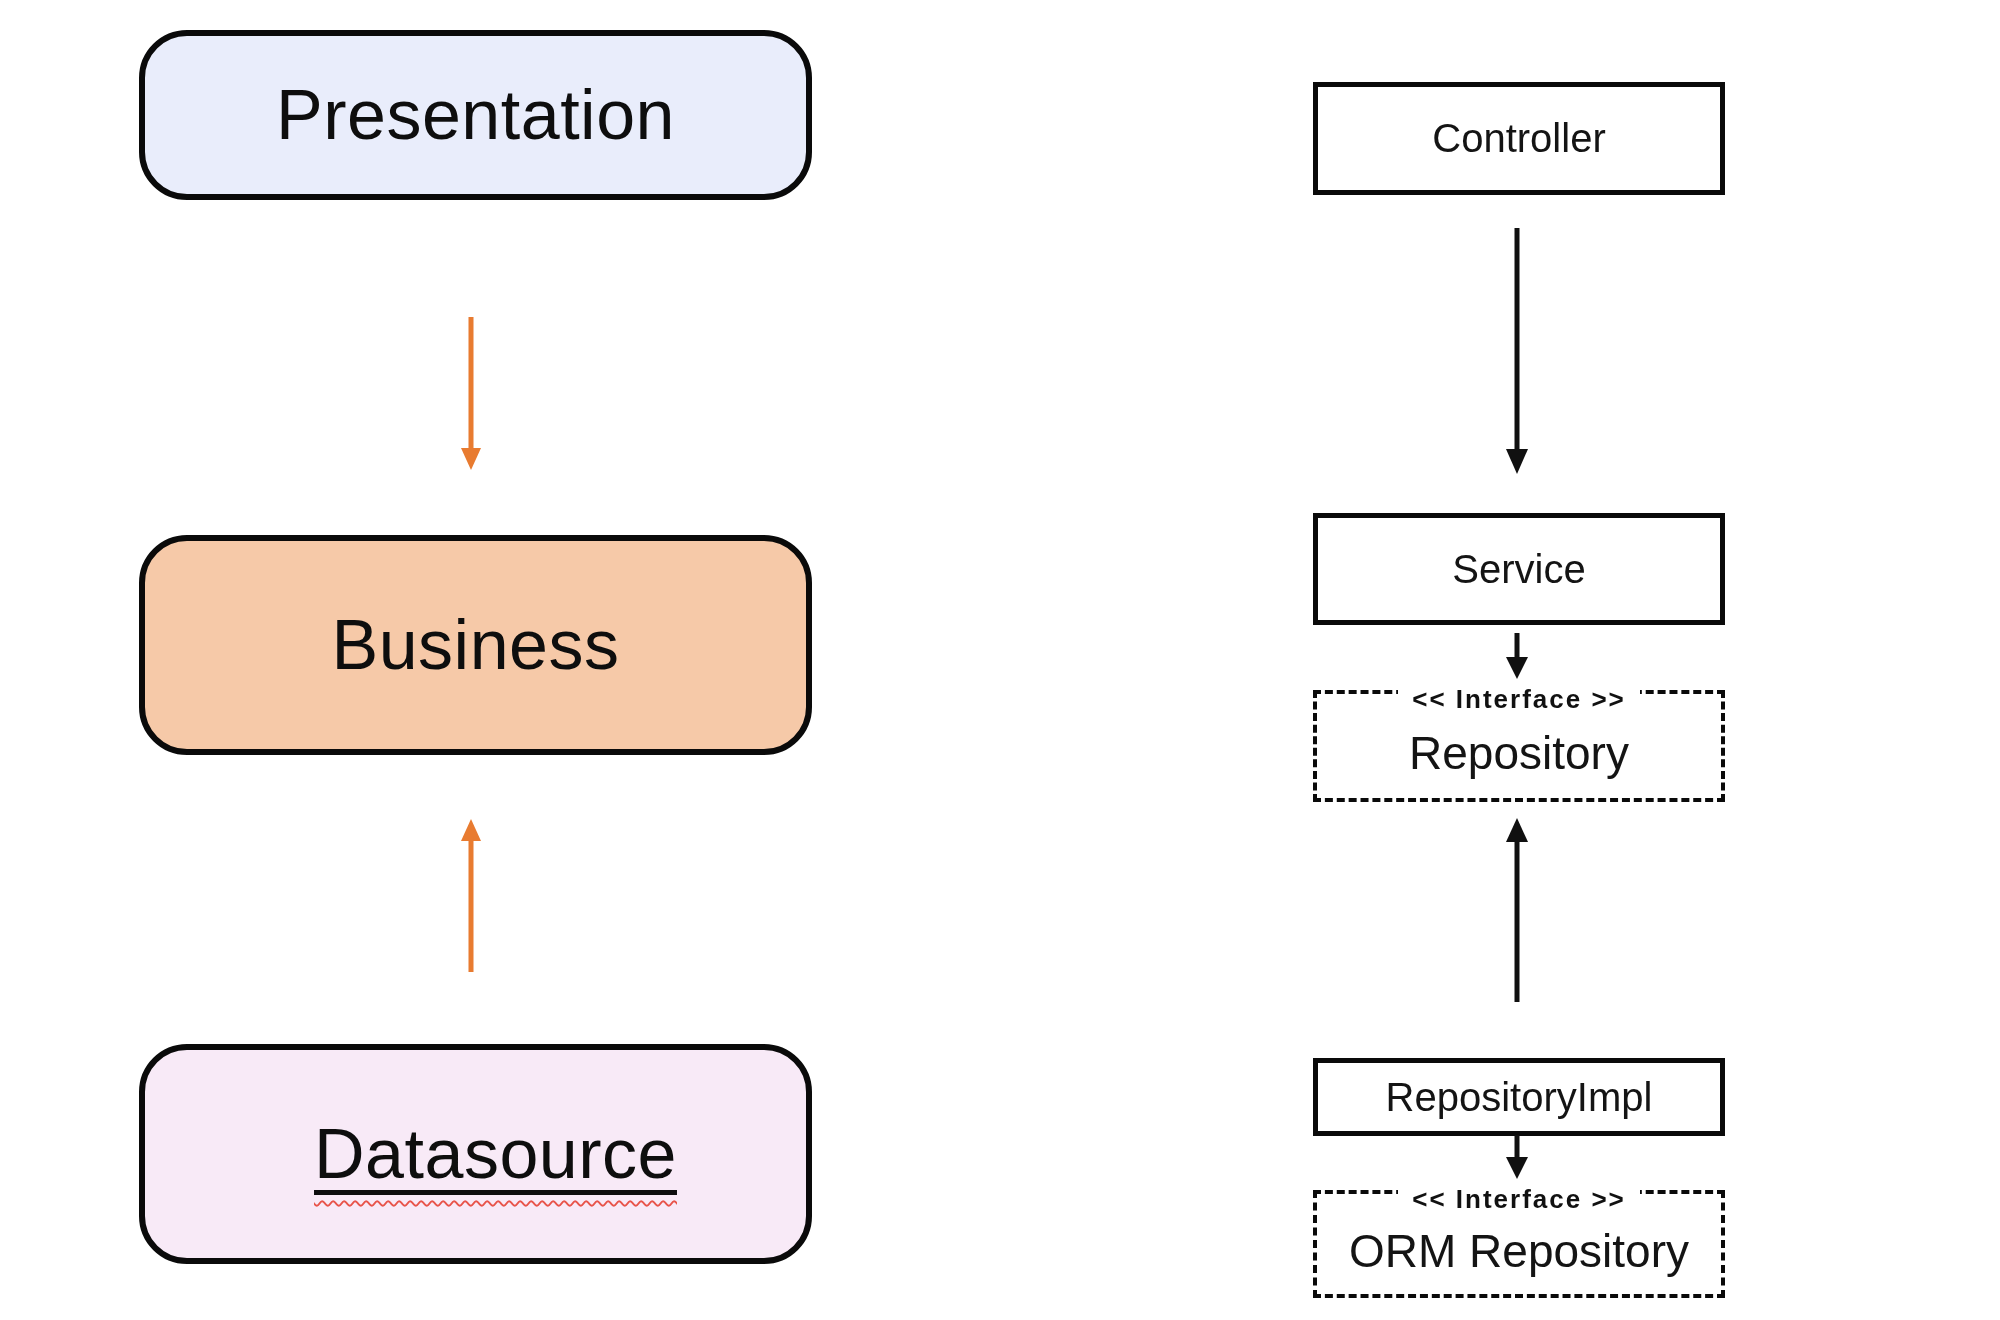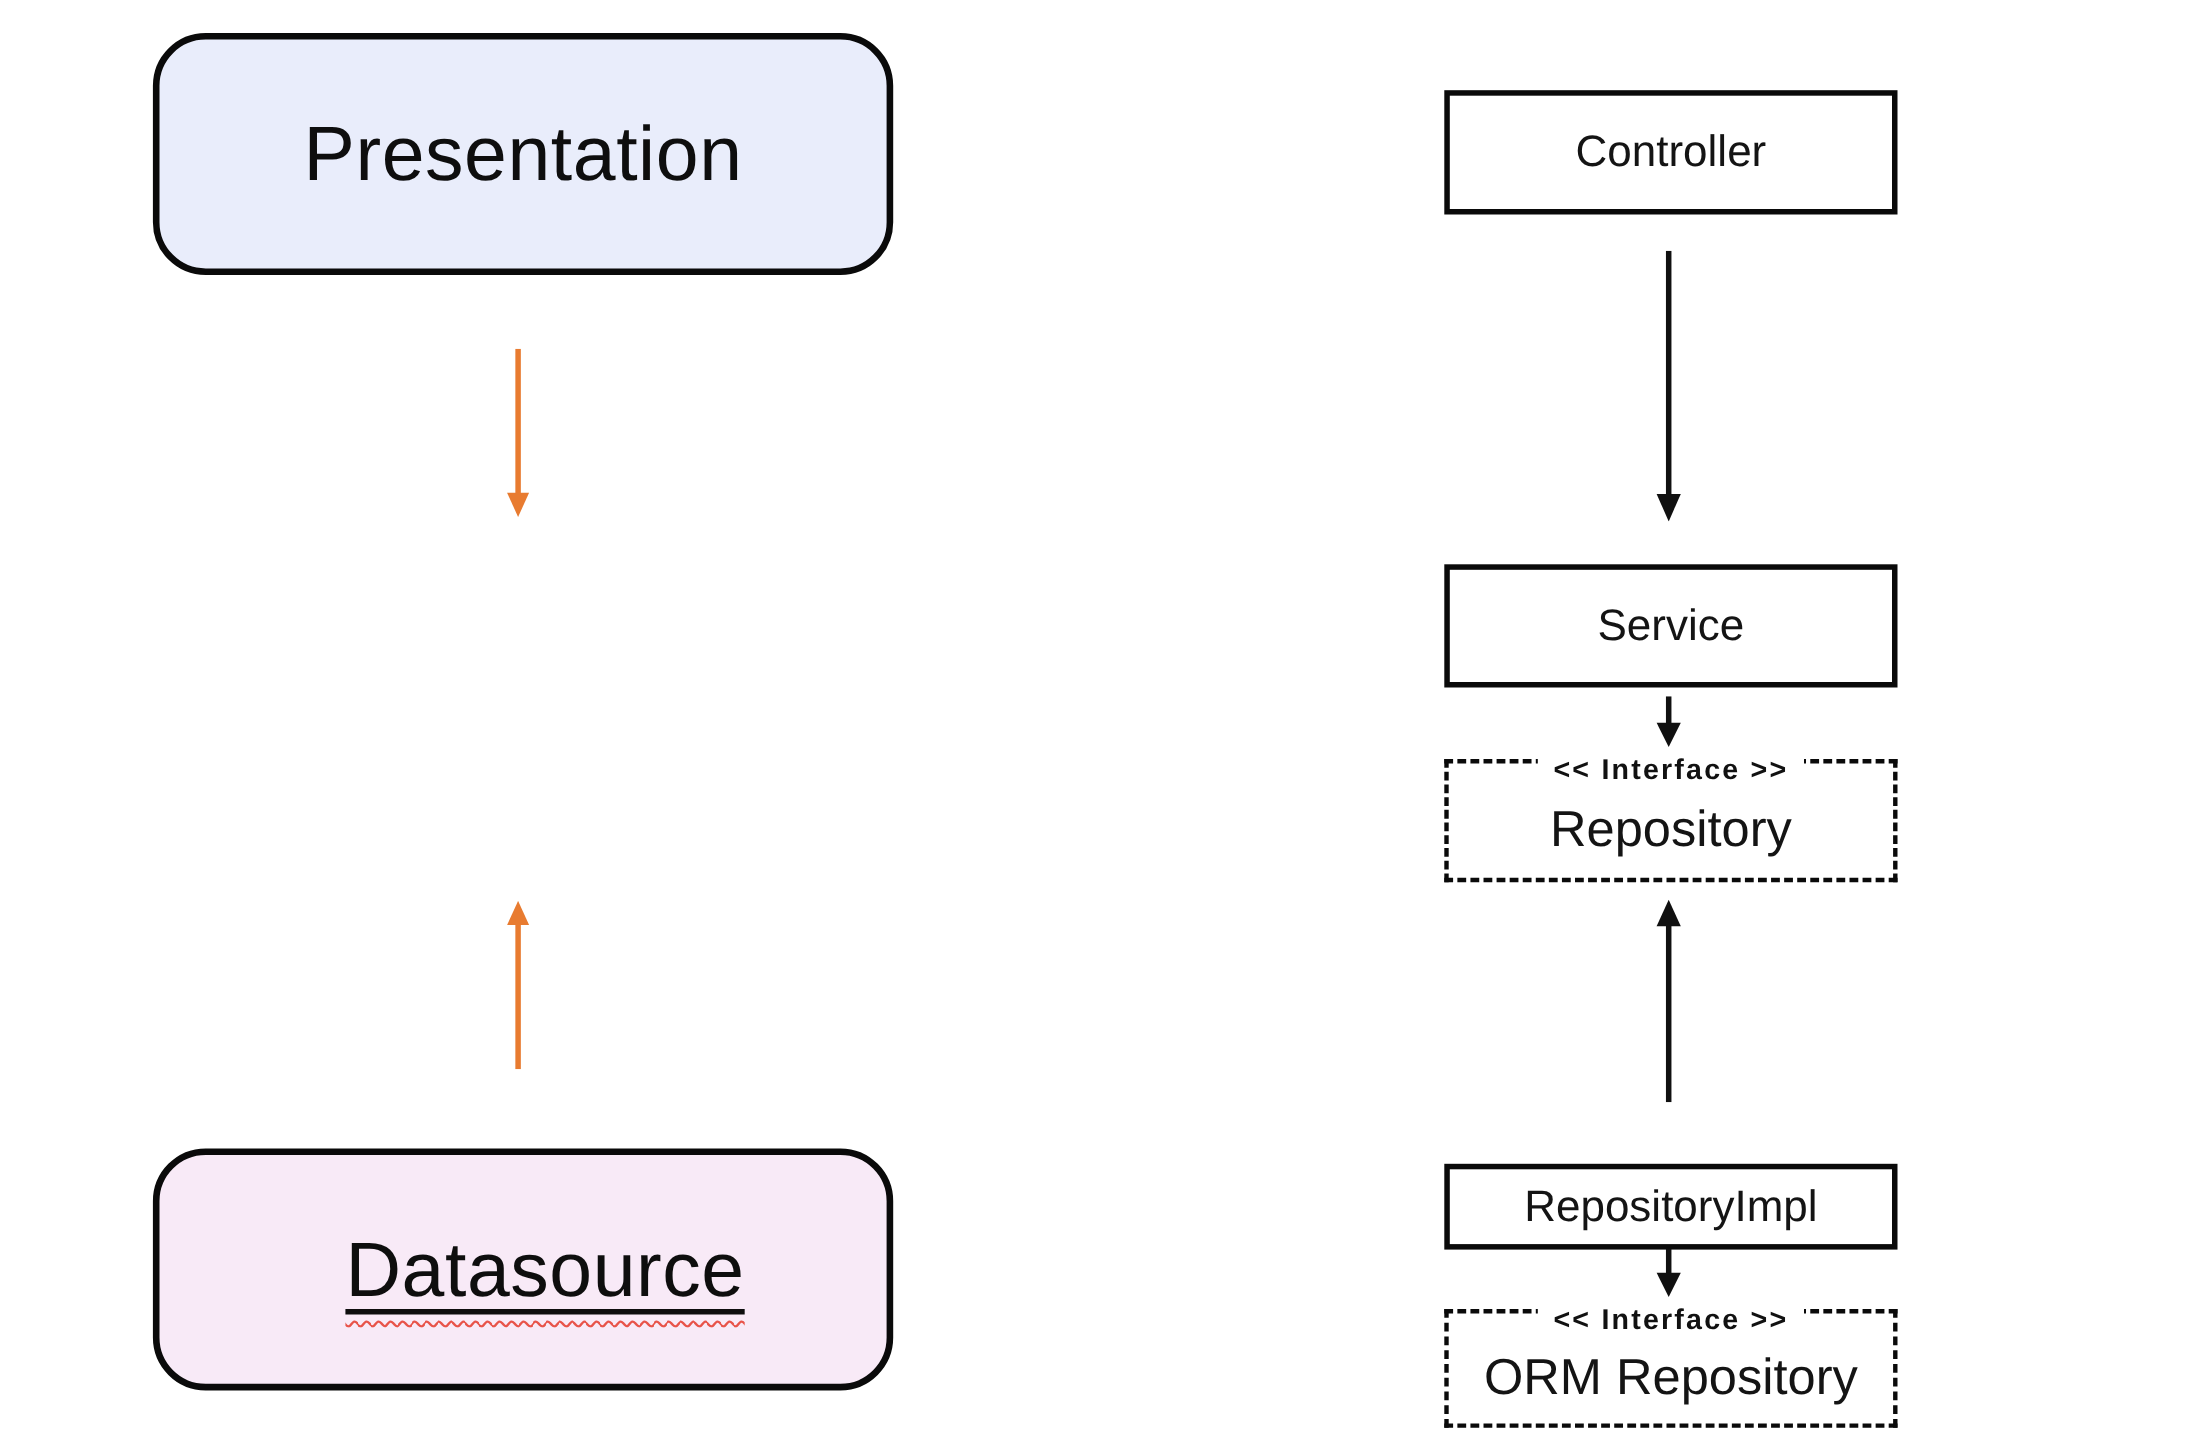--- a/index.html
+++ b/index.html
@@ -25,21 +25,21 @@
     box-sizing: border-box;
     border: 6px solid var(--box_border);
     border-radius: 48px;
     display: flex;
     align-items: center;
     justify-content: center;
     font-size: 70px;
     color: #0e0e0e;
     letter-spacing: 0.5px;
   }
-  #layer-presentation { top: 30px;  height: 220px; background: var(--presentation_fill); }
+  #layer-presentation { top: 30px;  height: 170px; background: var(--presentation_fill); }
   #layer-business     { top: 535px; background: var(--business_fill); }
   #layer-datasource   { top: 1044px; background: var(--datasource_fill); }
 
   .ds-underline {
     text-decoration-line: underline;
     text-decoration-style: solid;
     text-decoration-color: #0e0e0e;
     text-decoration-thickness: 5px;
     text-underline-offset: 12px;
     margin-left: 40px;
@@ -116,20 +116,23 @@
 </style>
 </head>
 <body>
 
 <div id="canvas">
 
   <div class="layer-box" id="layer-presentation">
     <span>Presentation</span>
   </div>
 
+  <div class="layer-box" id="layer-business">
+    <span>Business</span>
+  </div>
 
   <div class="layer-box" id="layer-datasource">
     <span class="ds-underline"><span class="ds-squiggle">Datasource</span></span>
   </div>
 
   <div class="uml-box" id="node-controller">
     <span>Controller</span>
   </div>
 
   <div class="uml-box" id="node-service">

